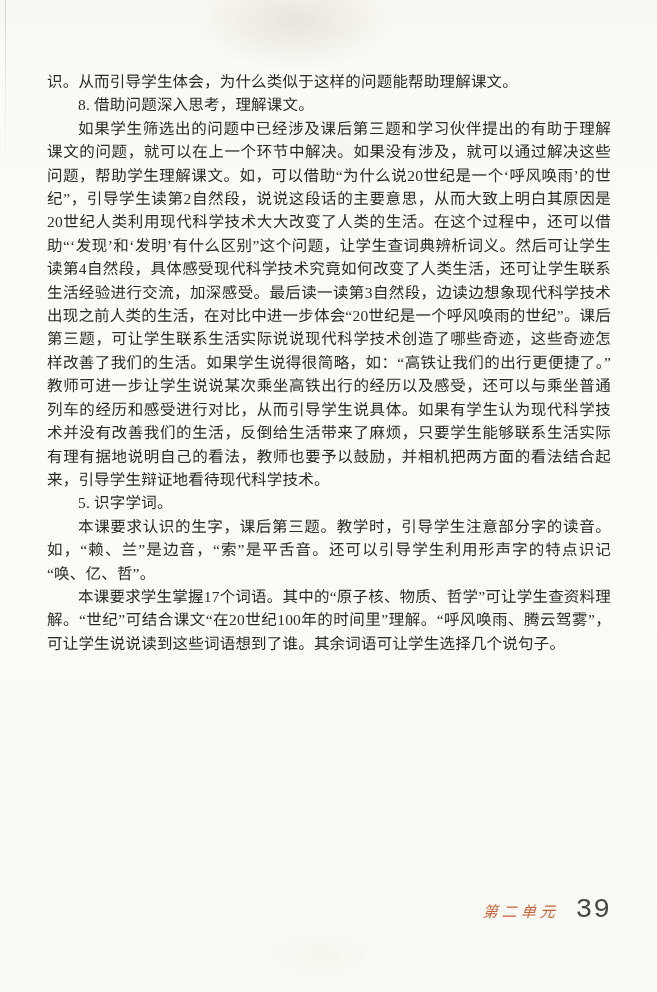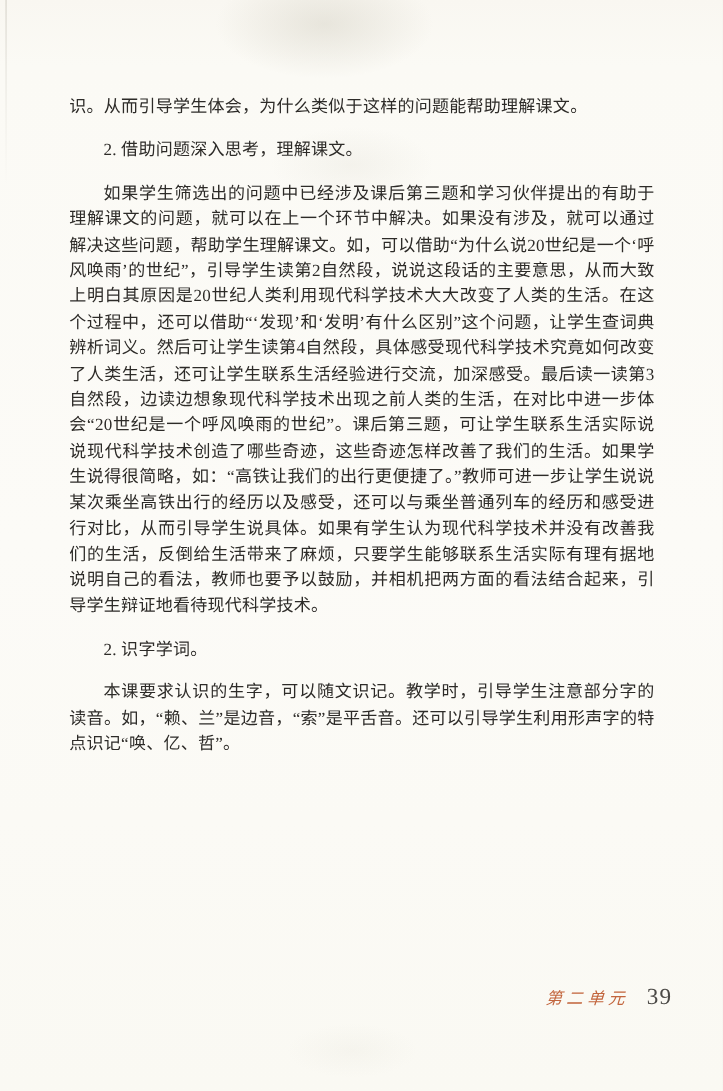--- a/index.html
+++ b/index.html
@@ -53,21 +53,21 @@
     left: 47px;
     top: 70px;
     width: 564px;
     color: #2d2b28;
     font-size: 15.5px;
     line-height: 23.4px;
     text-align: justify;
     letter-spacing: 0.2px;
   }
   .content p {
-    margin: 16px;
+    margin: 0;
     text-indent: 2em;
   }
   .content p.continuation {
     text-indent: 0;
   }
   .footer {
     position: absolute;
     right: 46px;
     top: 894px;
     display: flex;
@@ -76,39 +76,40 @@
   }
   .footer .unit-label {
     color: #c2653d;
     font-size: 15px;
     font-style: italic;
     letter-spacing: 4px;
     transform: skewX(-4deg);
   }
   .footer .page-number {
     color: #4b4946;
-    font-size: 21px;
+    font-size: 28px;
     letter-spacing: 1px;
-    font-family: Liberation Serif, serif;
+    font-family: Liberation Mono, monospace;
   }
 </style>
 </head>
 <body>
 
 <div class="page">
   <div class="smudge-a"></div>
   <div class="smudge-b"></div>
   <div class="smudge-c"></div>
   <div class="edge-line"></div>
 
   <div class="content">
     <p class="continuation">识。从而引导学生体会，为什么类似于这样的问题能帮助理解课文。</p>
-    <p>2. 借助问题深入思考，理解课文。</p>
+    <p>8. 借助问题深入思考，理解课文。</p>
     <p>如果学生筛选出的问题中已经涉及课后第三题和学习伙伴提出的有助于理解课文的问题，就可以在上一个环节中解决。如果没有涉及，就可以通过解决这些问题，帮助学生理解课文。如，可以借助“为什么说20世纪是一个‘呼风唤雨’的世纪”，引导学生读第2自然段，说说这段话的主要意思，从而大致上明白其原因是20世纪人类利用现代科学技术大大改变了人类的生活。在这个过程中，还可以借助“‘发现’和‘发明’有什么区别”这个问题，让学生查词典辨析词义。然后可让学生读第4自然段，具体感受现代科学技术究竟如何改变了人类生活，还可让学生联系生活经验进行交流，加深感受。最后读一读第3自然段，边读边想象现代科学技术出现之前人类的生活，在对比中进一步体会“20世纪是一个呼风唤雨的世纪”。课后第三题，可让学生联系生活实际说说现代科学技术创造了哪些奇迹，这些奇迹怎样改善了我们的生活。如果学生说得很简略，如：“高铁让我们的出行更便捷了。”教师可进一步让学生说说某次乘坐高铁出行的经历以及感受，还可以与乘坐普通列车的经历和感受进行对比，从而引导学生说具体。如果有学生认为现代科学技术并没有改善我们的生活，反倒给生活带来了麻烦，只要学生能够联系生活实际有理有据地说明自己的看法，教师也要予以鼓励，并相机把两方面的看法结合起来，引导学生辩证地看待现代科学技术。</p>
-    <p>2. 识字学词。</p>
-    <p>本课要求认识的生字，可以随文识记。教学时，引导学生注意部分字的读音。如，“赖、兰”是边音，“索”是平舌音。还可以引导学生利用形声字的特点识记“唤、亿、哲”。</p>
+    <p>5. 识字学词。</p>
+    <p>本课要求认识的生字，课后第三题。教学时，引导学生注意部分字的读音。如，“赖、兰”是边音，“索”是平舌音。还可以引导学生利用形声字的特点识记“唤、亿、哲”。</p>
+    <p>本课要求学生掌握17个词语。其中的“原子核、物质、哲学”可让学生查资料理解。“世纪”可结合课文“在20世纪100年的时间里”理解。“呼风唤雨、腾云驾雾”，可让学生说说读到这些词语想到了谁。其余词语可让学生选择几个说句子。</p>
   </div>
 
   <div class="footer">
     <span class="unit-label">第二单元</span>
     <span class="page-number">39</span>
   </div>
 </div>
 
 </body></html>

